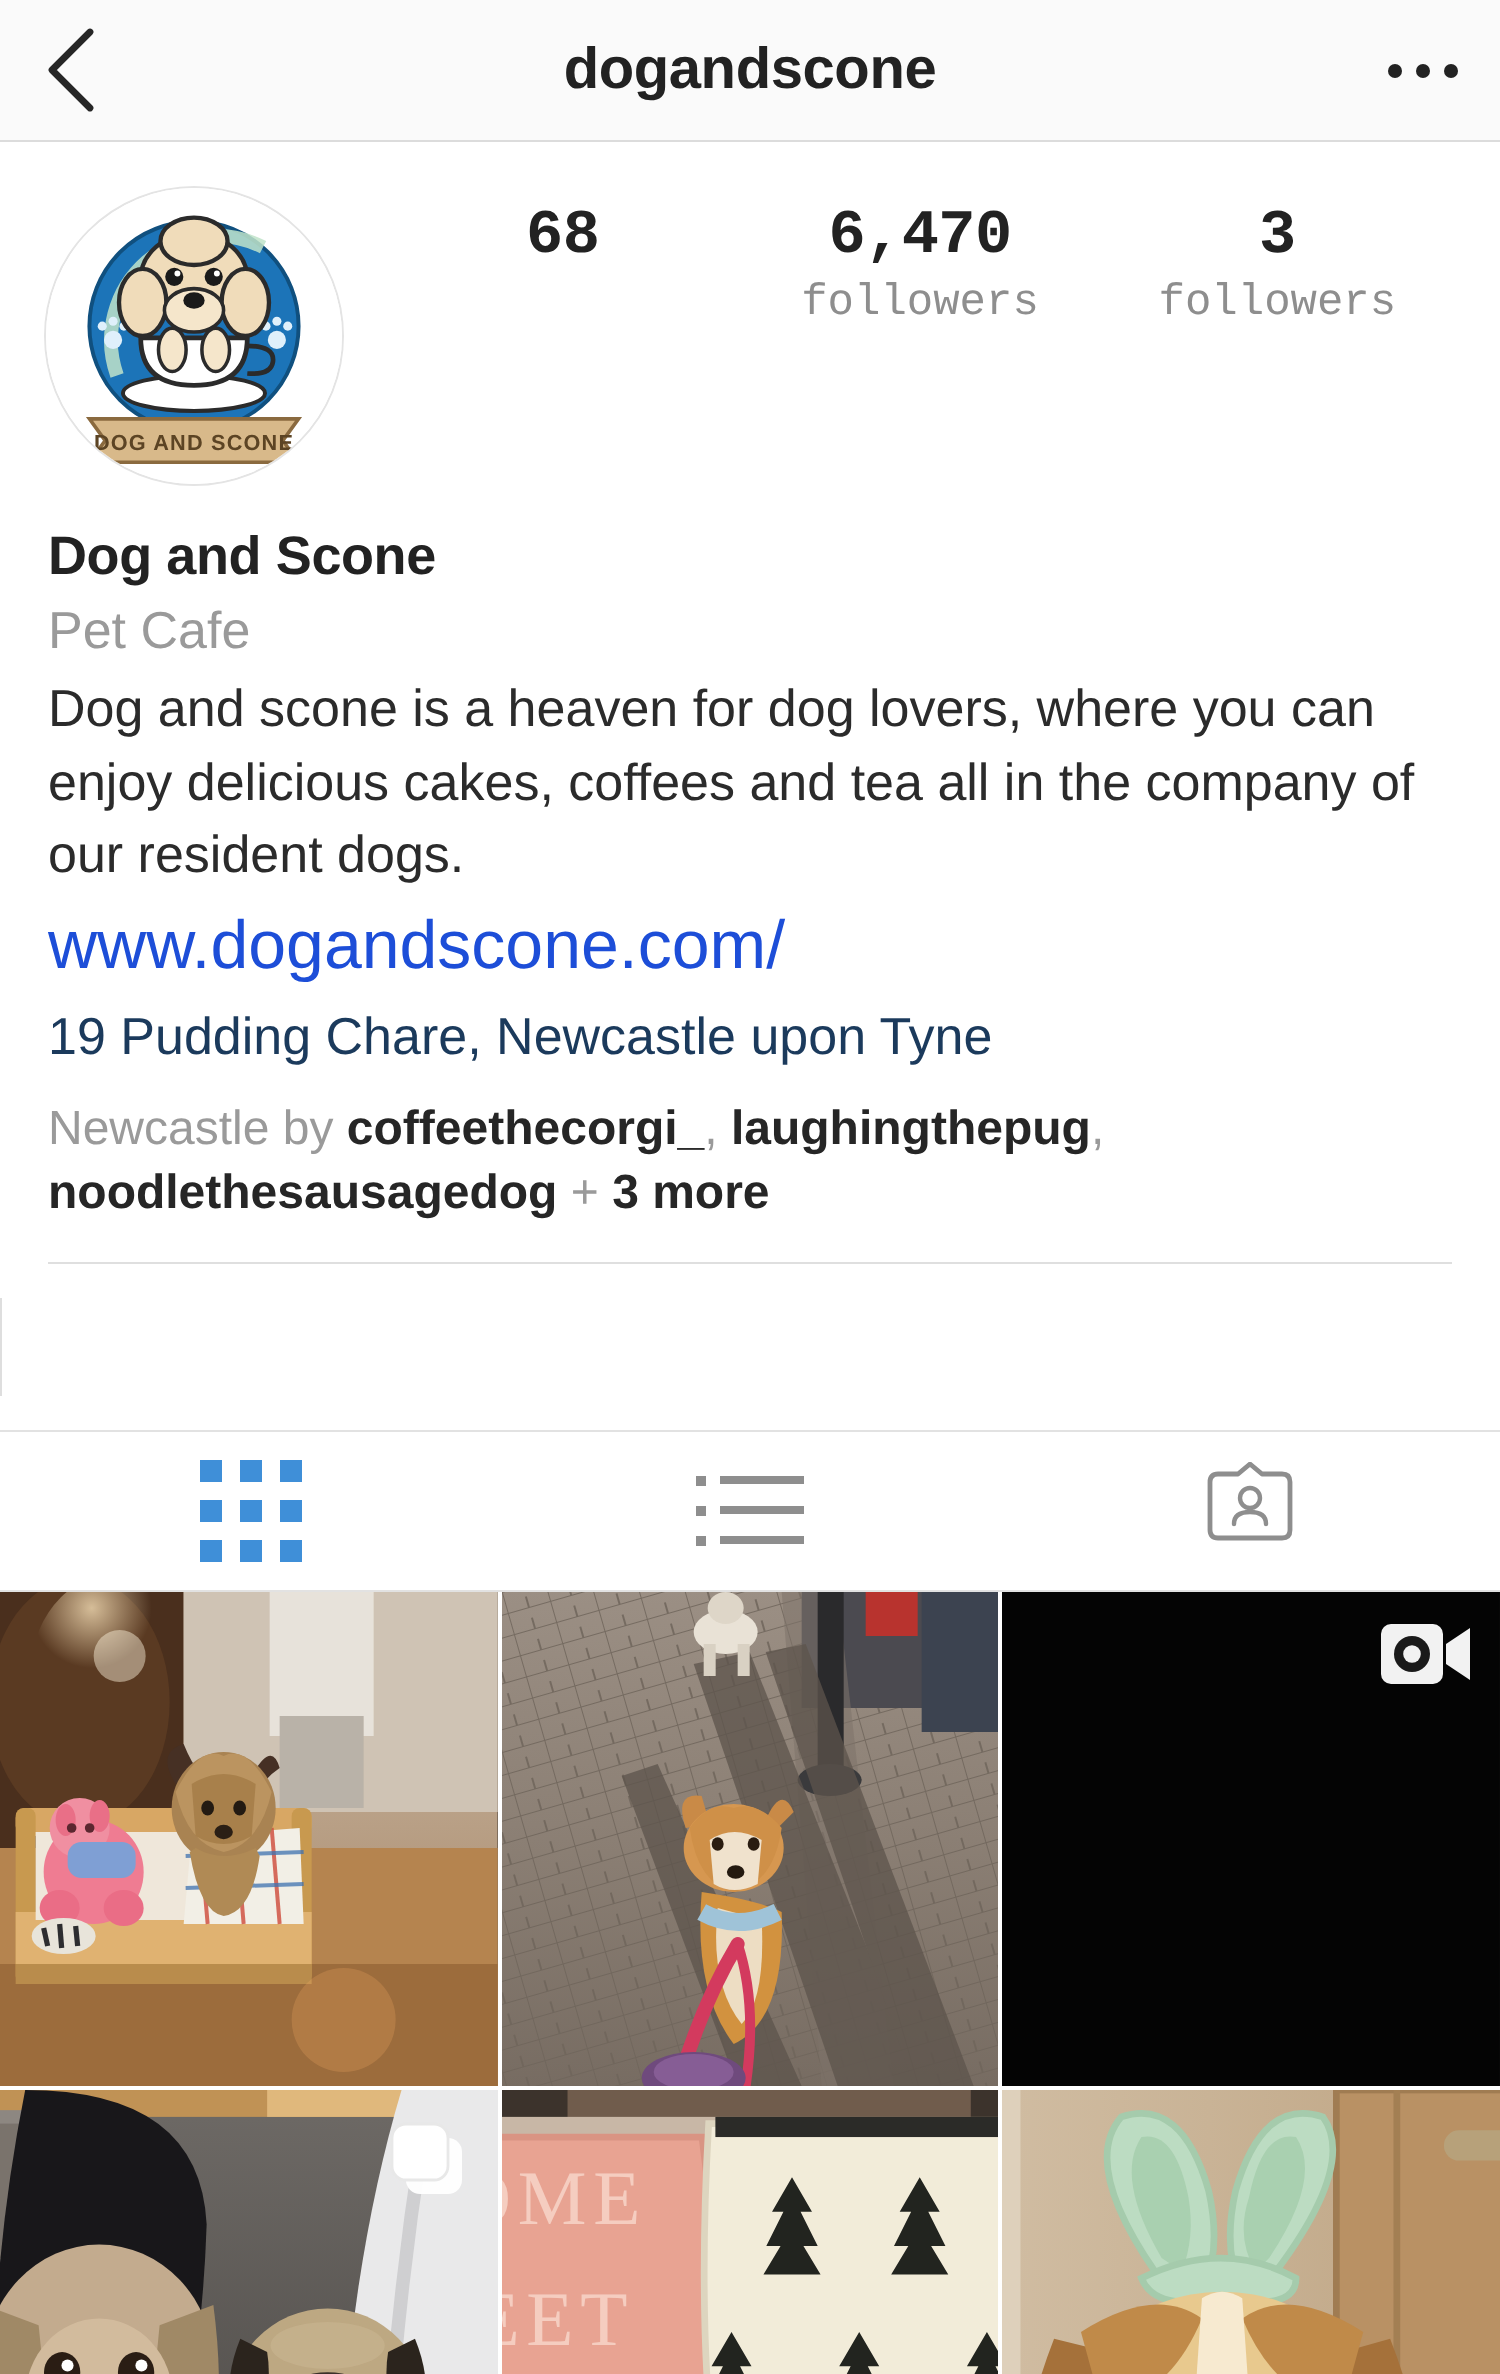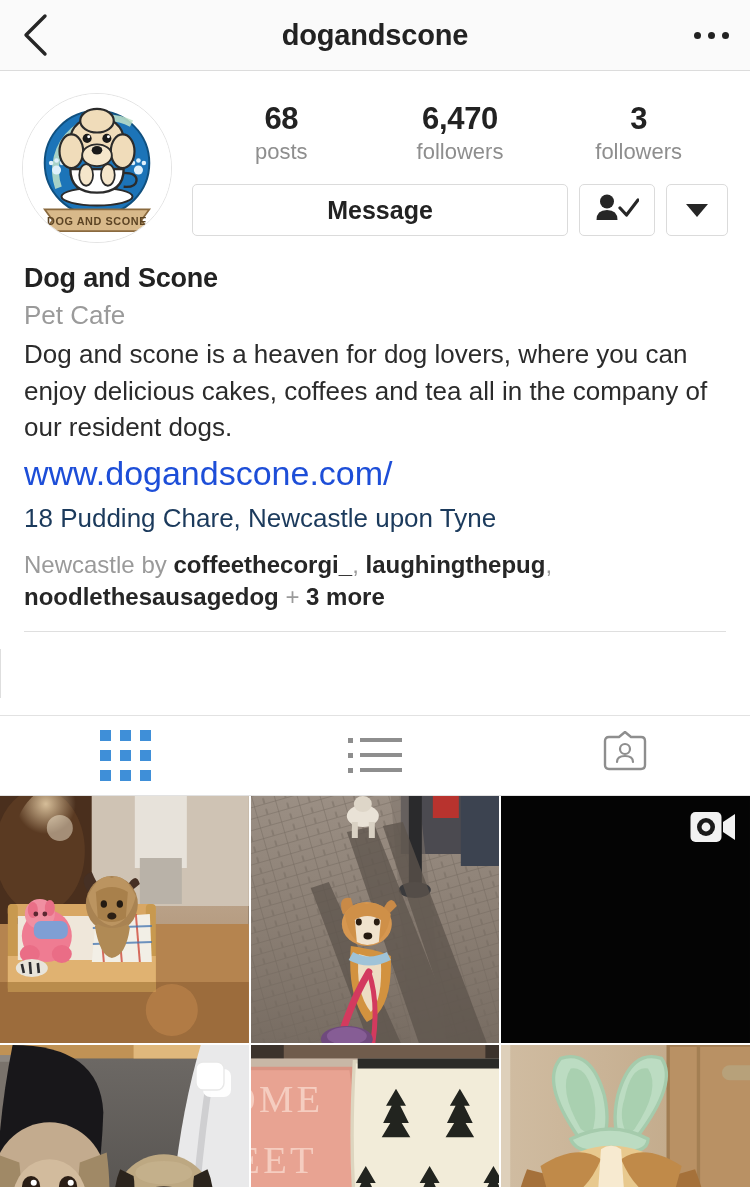--- a/index.html
+++ b/index.html
@@ -47,21 +47,21 @@
   .avatar-wrap { width:158px; flex:0 0 158px; }
   .avatar {
     width:150px; height:150px; border-radius:50%;
     border:1px solid #e4e4e4;
     overflow:hidden; position:relative; background:#fff;
   }
   .avatar svg { display:block; width:100%; height:100%; }
 
   .right-col { flex:1; padding-left:12px; padding-top:8px; }
   .stats { display:flex; }
-  .stat { flex:1; text-align:center; }
+  .stat { flex:1; text-align:center;font-family:Liberation Mono, monospace; }
   .stat-num { font-size:31px; font-weight:bold; color:#222; line-height:1.15; letter-spacing:-0.3px; }
   .stat-label { font-size:22px; color:#8e8e8e; line-height:1.3; margin-top:1px; }
 
   .actions { display:flex; gap:11px; margin-top:18px; }
   .btn {
     border:1px solid #dbdbdb; border-radius:5px;
     background:#fff;
     height:52px;
     display:flex; align-items:center; justify-content:center;
   }
@@ -205,56 +205,40 @@
           <path d="M22 117 L128 117 L120 128 L128 139 L22 139 L30 128 Z" fill="#d8b98a" stroke="#8a6a3f" stroke-width="1.8"></path>
           <text x="75" y="133" font-family="Liberation Sans, sans-serif" font-size="11" font-weight="bold" fill="#5c4424" text-anchor="middle" letter-spacing="0.6">DOG AND SCONE</text>
         </svg>
       </div>
     </div>
 
     <div class="right-col">
       <div class="stats">
         <div class="stat">
           <div class="stat-num">68</div>
-          <div class="stat-label">posts</div>
         </div>
         <div class="stat">
           <div class="stat-num">6,470</div>
           <div class="stat-label">followers</div>
         </div>
         <div class="stat">
           <div class="stat-num">3</div>
           <div class="stat-label">followers</div>
         </div>
       </div>
 
-      <div class="actions">
-        <div class="btn btn-message">Message</div>
-        <div class="btn btn-icon">
-          <span>
-            <svg width="44" height="30" viewBox="0 0 44 30">
-              <circle cx="12" cy="8.5" r="7" fill="#262626"></circle>
-              <path d="M1.5 27 Q1.5 17 12 17 Q22.5 17 22.5 27 Z" fill="#262626"></path>
-              <path d="M25 15 L31.5 22 L43 7" fill="none" stroke="#262626" stroke-width="3.2" stroke-linecap="round" stroke-linejoin="round"></path>
-            </svg>
-          </span>
-        </div>
-        <div class="btn btn-caret">
-          <span class="caret-tri"></span>
-        </div>
-      </div>
     </div>
   </div>
 
   <div class="bio">
     <div class="bio-name">Dog and Scone</div>
     <div class="bio-category">Pet Cafe</div>
     <div class="bio-text">Dog and scone is a heaven for dog lovers, where you can enjoy delicious cakes, coffees and tea all in the company of our resident dogs.</div>
     <div class="bio-link">www.dogandscone.com/</div>
-    <div class="bio-address">18 Pudding Chare, Newcastle upon Tyne</div>
+    <div class="bio-address">19 Pudding Chare, Newcastle upon Tyne</div>
 
     <div class="followed-by">
       <span>Newcastle by</span>
       <b>coffeethecorgi_</b><span>,</span>
       <b>laughingthepug</b><span>,</span>
       <b>noodlethesausagedog</b>
       <span>+</span>
       <b>3 more</b>
     </div>
   </div>

